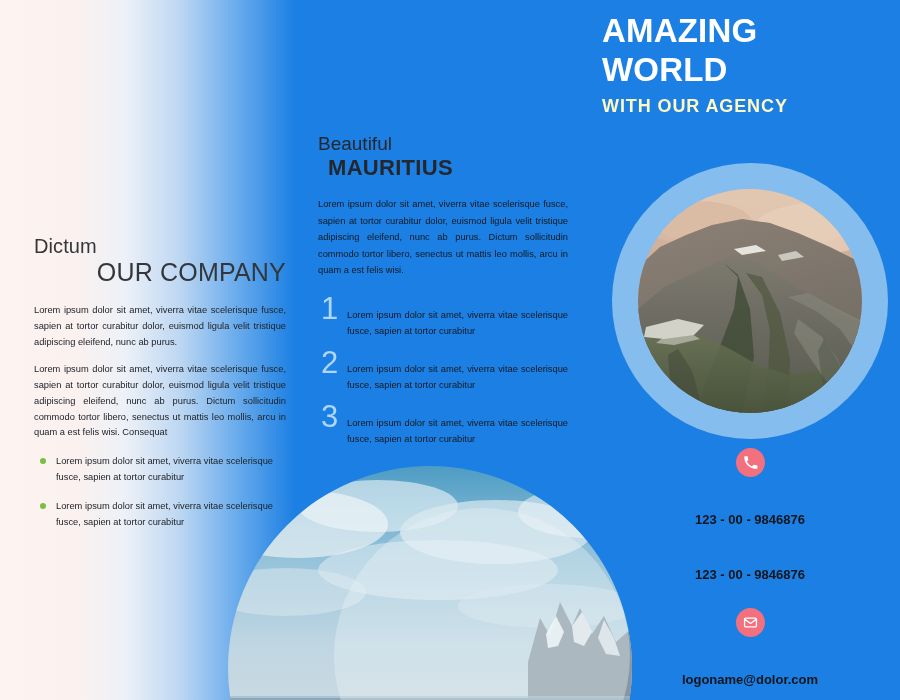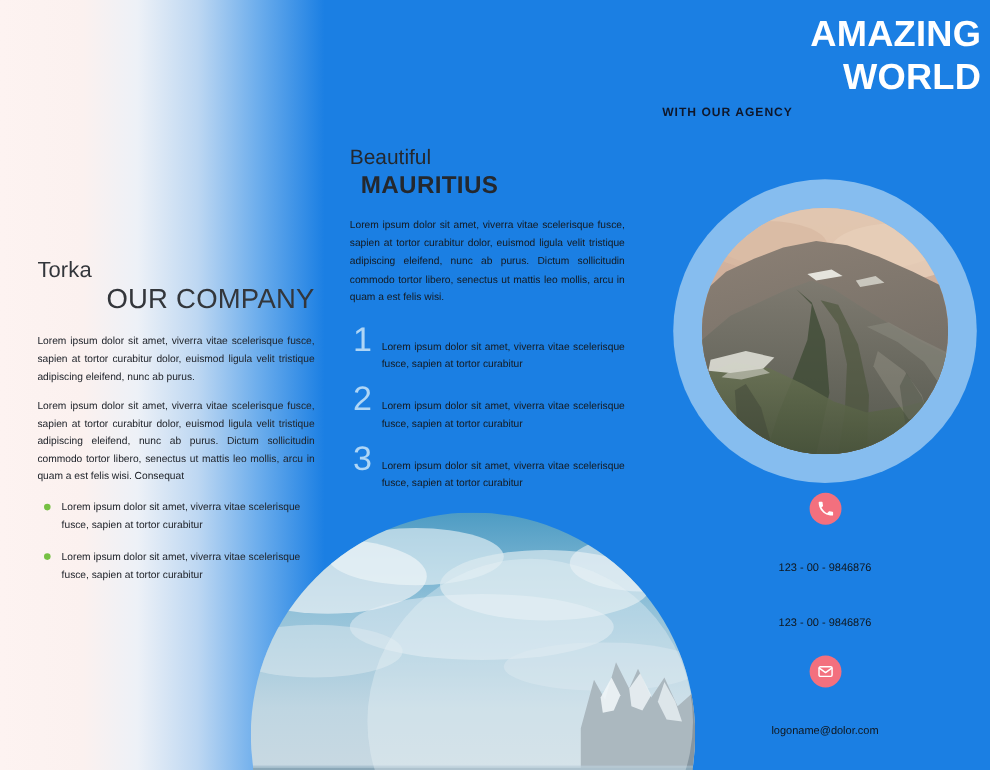--- a/index.html
+++ b/index.html
@@ -48,42 +48,42 @@
     font-size:31px;font-weight:300;color:#AFD6F6;line-height:1;
   }
   .num-txt{
     margin-left:29px;font-size:9.3px;color:#14191F;
     line-height:1.78;text-align:justify;padding-top:8px;
   }
 
   
   .hero{position:absolute;left:602px;top:12px;width:290px;}
   .hero-kicker{font-size:21px;font-weight:700;color:#FFFFFF;line-height:1.2;letter-spacing:-.1px;}
-  .hero-big{font-size:33px;font-weight:700;color:#FFFFFF;line-height:1.18;letter-spacing:.2px;text-align:right;}
-  .hero-sub{font-size:11px;font-weight:700;color:#0f172a;letter-spacing:.9px;margin-top:6px;}
+  .hero-big{font-size:33px;font-weight:700;color:#FFFFFF;line-height:1.18;letter-spacing:.2px;}
+  .hero-sub{font-size:18px;font-weight:700;color:#fef9c3;letter-spacing:.9px;margin-top:6px;}
 
   
   .mtn-ring{
     position:absolute;left:612px;top:163px;width:276px;height:276px;
     border-radius:50%;background:#86BDEF;
   }
   .mtn-photo{
     position:absolute;left:26px;top:26px;width:224px;height:224px;
     border-radius:50%;overflow:hidden;
   }
   .mtn-photo svg{display:block;}
 
   
   .contact{position:absolute;left:602px;top:448px;width:296px;text-align:center;}
   .c-icon{
     width:29px;height:29px;border-radius:50%;background:#F3707E;
     margin:0 auto;display:flex;align-items:center;justify-content:center;
   }
   .c-icon svg{display:block;}
-  .c-line{font-size:10px;color:#10161C;font-weight:400;line-height:1.95;margin-top:30px;}
+  .c-line{font-size:13px;color:#10161C;font-weight:700;line-height:1.95;margin-top:30px;}
   .c-group{margin-bottom:20px;}
   .c-group .lines{margin-top:11px;}
 
   
   .sea-wrap{position:absolute;left:228px;top:466px;width:404px;height:404px;}
   .sea-big{
     position:absolute;left:0;top:0;width:404px;height:404px;
     border-radius:50%;overflow:hidden;
   }
   .sea-veil{
@@ -92,21 +92,21 @@
   }
 </style>
 </head>
 <body>
 
 <div id="brochure">
 
   <div class="left-wash"></div>
 
   <div class="panel-about">
-    <div class="kicker">Torka</div>
+    <div class="kicker">Dictum</div>
     <div class="headline-thin">OUR COMPANY</div>
     <p class="first">Lorem ipsum dolor sit amet, viverra vitae scelerisque fusce, sapien at tortor curabitur dolor, euismod ligula velit tristique adipiscing eleifend, nunc ab purus.</p>
     <p>Lorem ipsum dolor sit amet, viverra vitae scelerisque fusce, sapien at tortor curabitur dolor, euismod ligula velit tristique adipiscing eleifend, nunc ab purus. Dictum sollicitudin commodo tortor libero, senectus ut mattis leo mollis, arcu in quam a est felis wisi. Consequat</p>
     <div class="bullets">
       <div class="bullet-row">
         <div class="bullet-dot"></div>
         <span class="txt">Lorem ipsum dolor sit amet, viverra vitae scelerisque fusce, sapien at tortor curabitur</span>
       </div>
       <div class="bullet-row">
         <div class="bullet-dot"></div>

